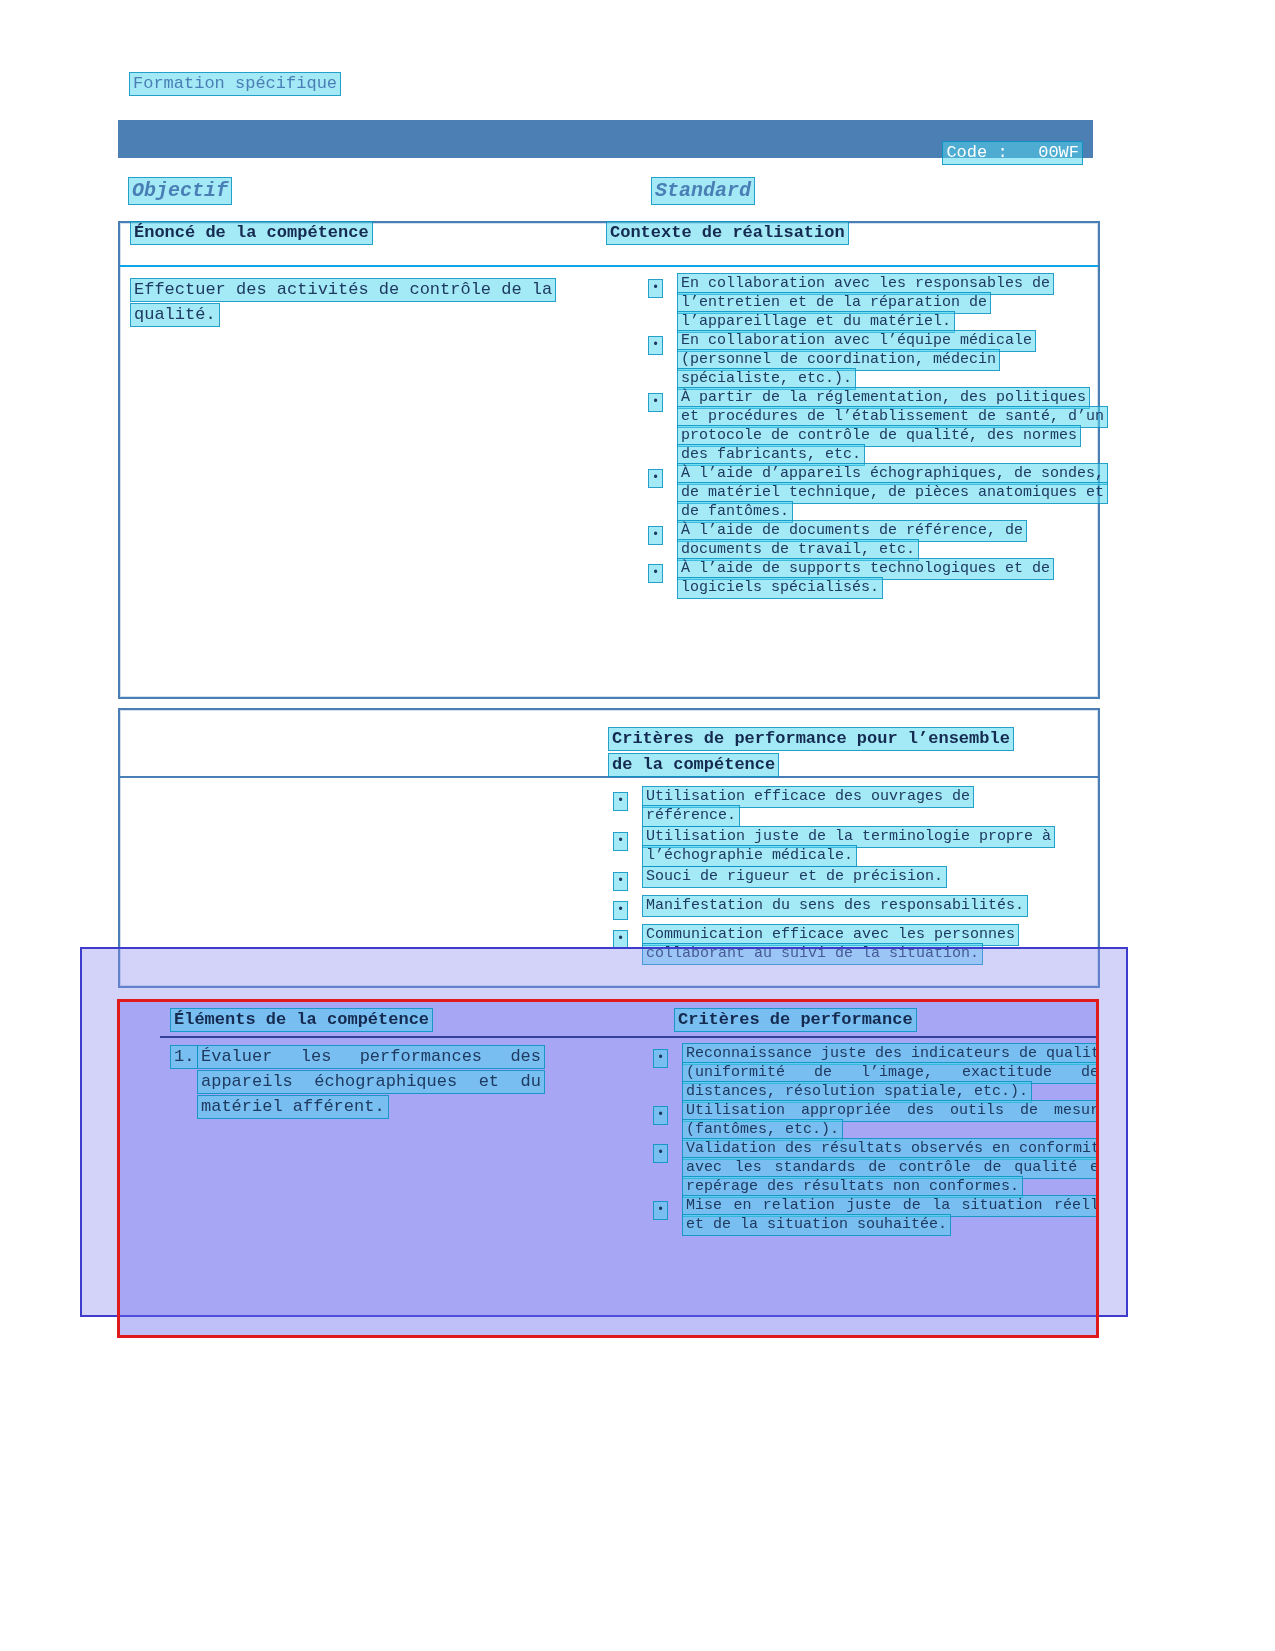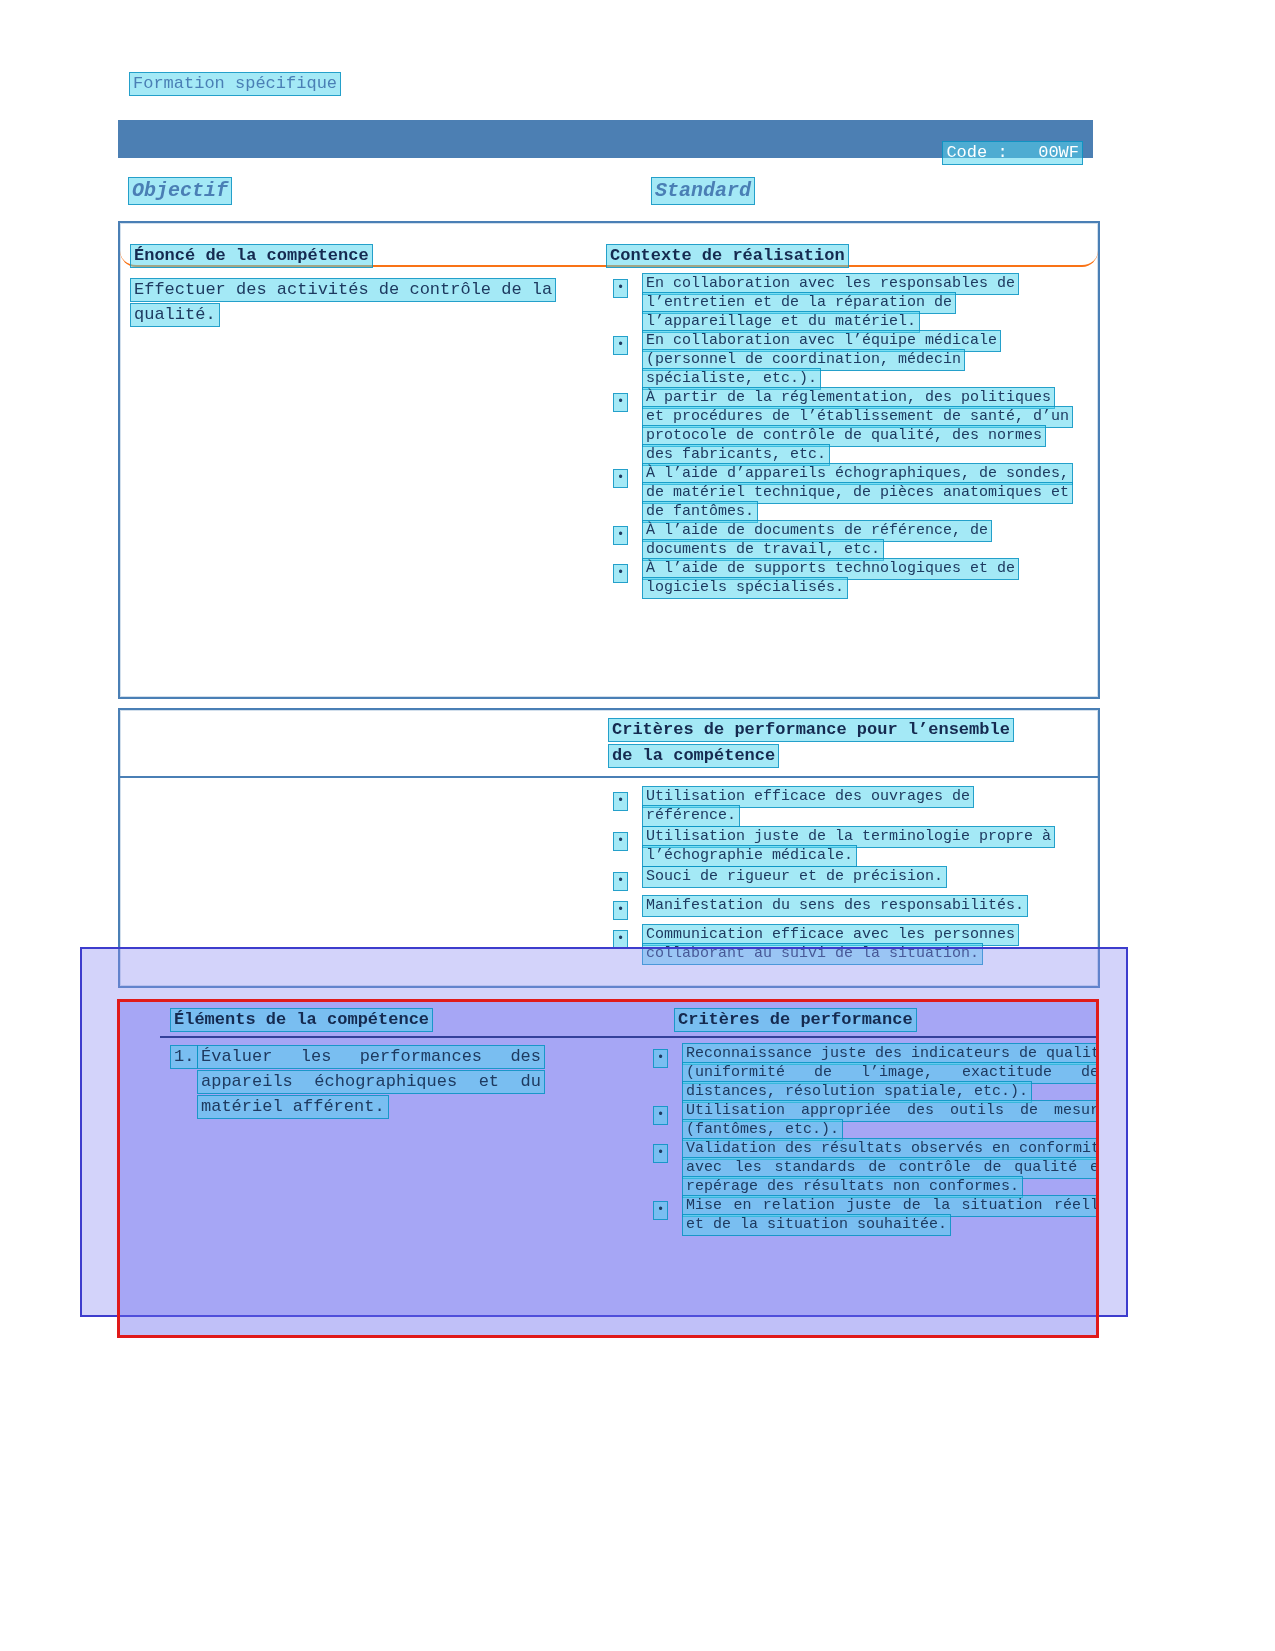--- a/index.html
+++ b/index.html
@@ -22,35 +22,35 @@
   .code { position:absolute; right:10px; top:6px; font-size:17px; color:#ffffff; white-space:pre;margin-top:15px; }
   .objectif, .standard { position:absolute; top:177px; font-size:20px; font-weight:bold; font-style:italic; color:#4a7fb5; }
   .objectif { left:128px; }
   .standard { left:607px;margin-left:44px; }
 
   .tbl { position:absolute; border:2px solid #4a7fb5; box-sizing:border-box;
          box-shadow:inset 0 0 0 1px rgba(74,127,181,0.25); }
   #table1 { left:118px; top:221px; width:982px; height:478px; }
   #table2 { left:118px; top:708px; width:982px; height:280px; }
 
-  .t-header { display:flex; align-items:flex-end; height:42px; border-bottom:2px solid #f97316;border-radius:16px; }
+  .t-header { display:flex; align-items:flex-start; height:42px; border-bottom:2px solid #0ea5e9; }
   .cell-l { width:486px; flex:none; padding-left:10px; box-sizing:border-box; }
   .cell-r { flex:1; min-width:0; }
-  .t-body { display:flex; padding-top:7px; }
+  .t-body { display:flex; padding-top:7px;gap:35px; }
   .t-body .cell-l { padding-top:3px; line-height:25px; }
 
   .blist { }
   .bitem { display:flex; align-items:flex-start; }
   .bmark { flex:none; width:36px; padding-left:7px; box-sizing:border-box; line-height:25px; }
   .bdot { font-size:12px; }
   .btext { flex:none; width:430px; line-height:19px; font-size:15px; }
   .just { text-align:justify; }
 
   .t2-header { position:relative; height:66px; border-bottom:2px solid #4a7fb5; }
-  .t2-header-text { position:absolute; left:488px; top:7px; line-height:25px; }
+  .t2-header-text { position:absolute; left:488px; top:16px; line-height:25px; }
   .t2-line { display:block; line-height:26px; }
   .t2-body { display:flex; padding-top:9px; }
   .spacer-l { width:486px; flex:none; }
   .t2-body .bitem { margin-bottom:2px; }
 
   
   #overlay { position:absolute; left:80px; top:947px; width:1048px; height:370px;
              border:2px solid #3d3ccd; background:rgba(140,140,243,0.38); box-sizing:border-box; }
   
   #redbox { position:absolute; left:35px; top:50px; width:982px; height:339px;

